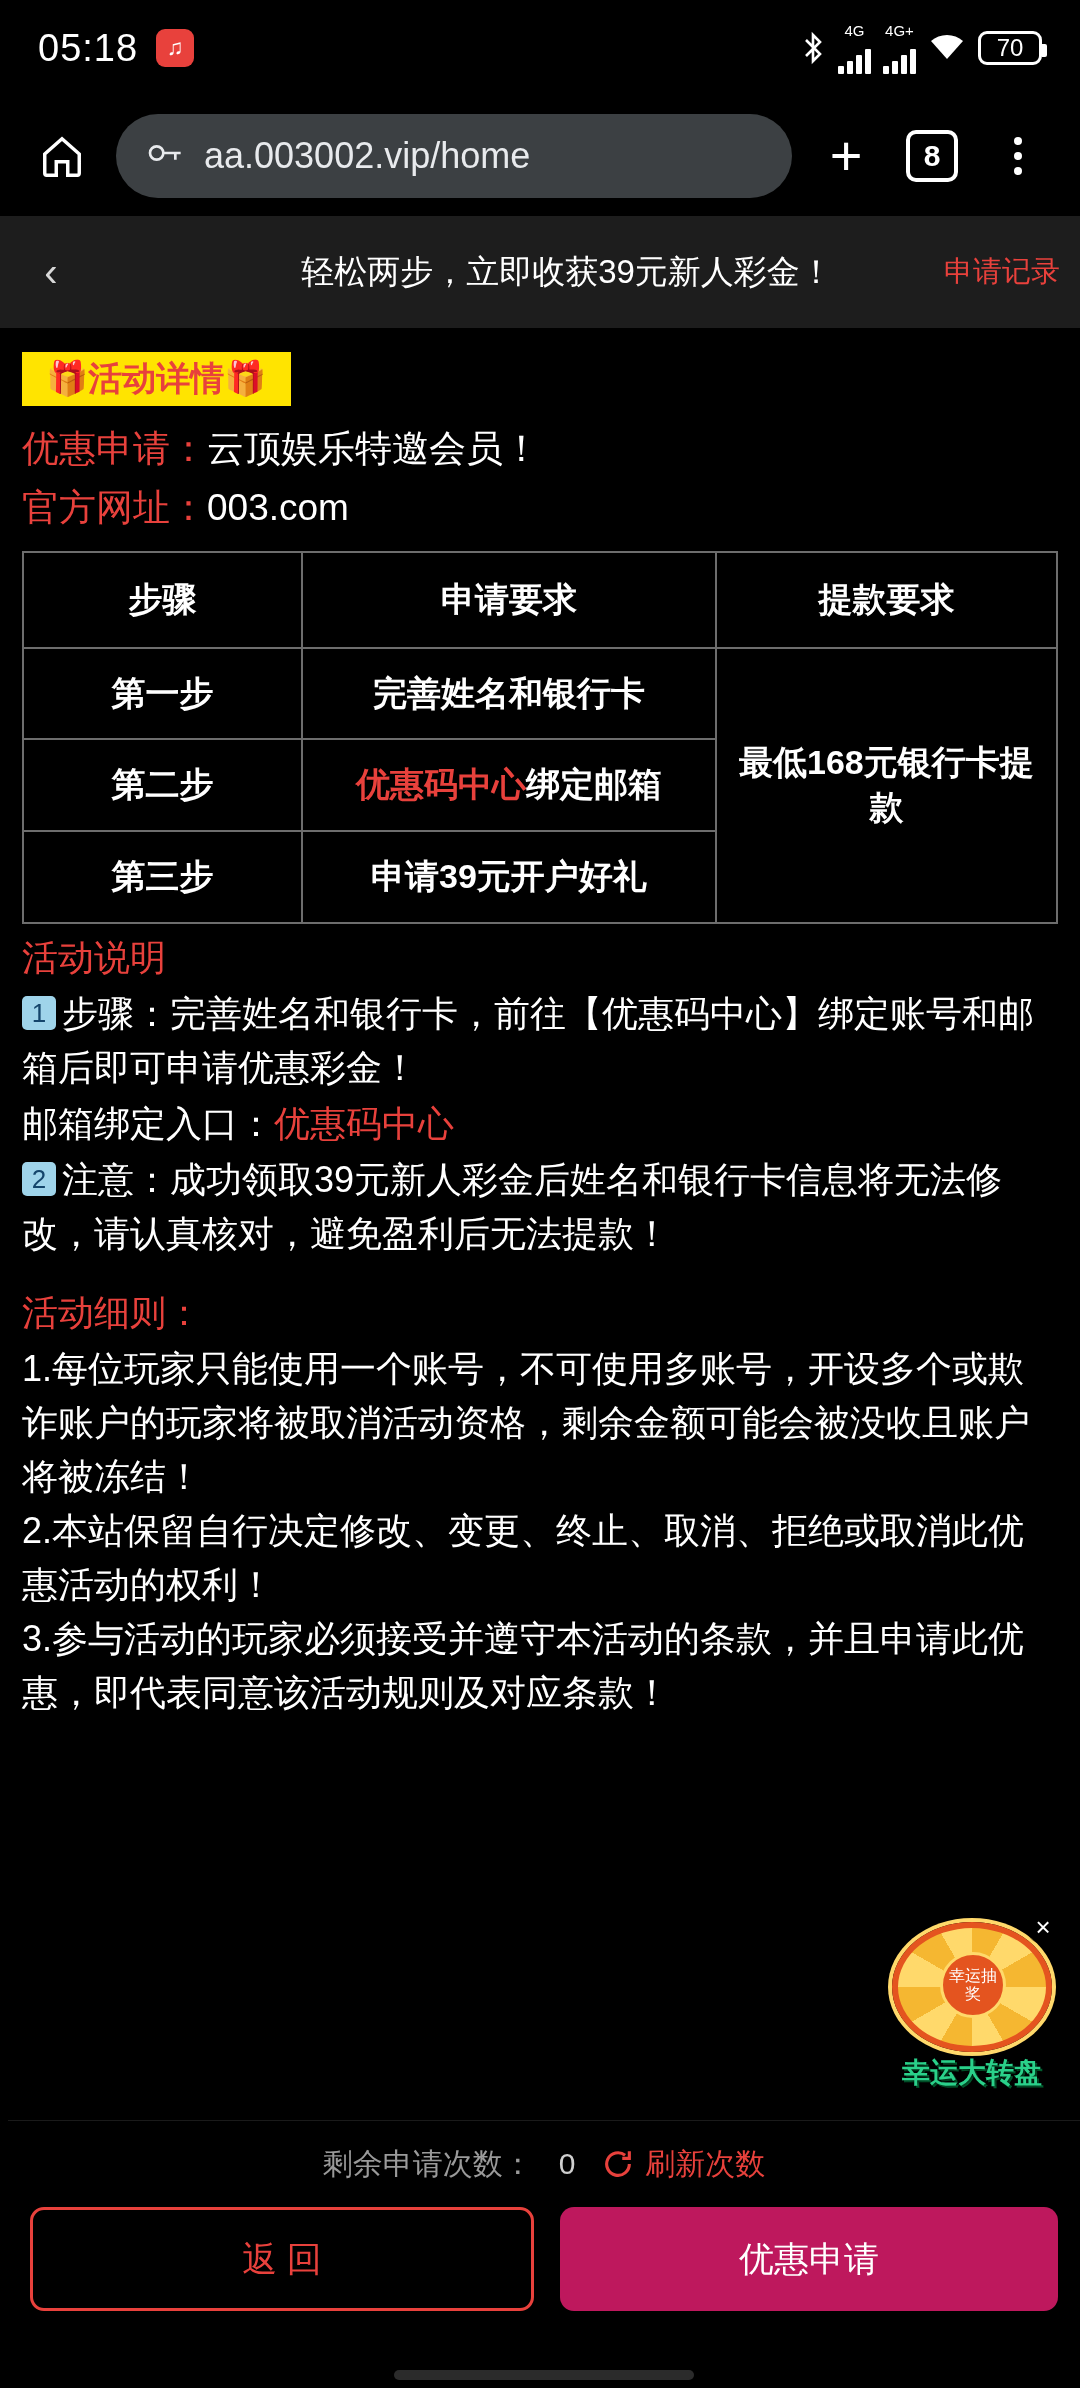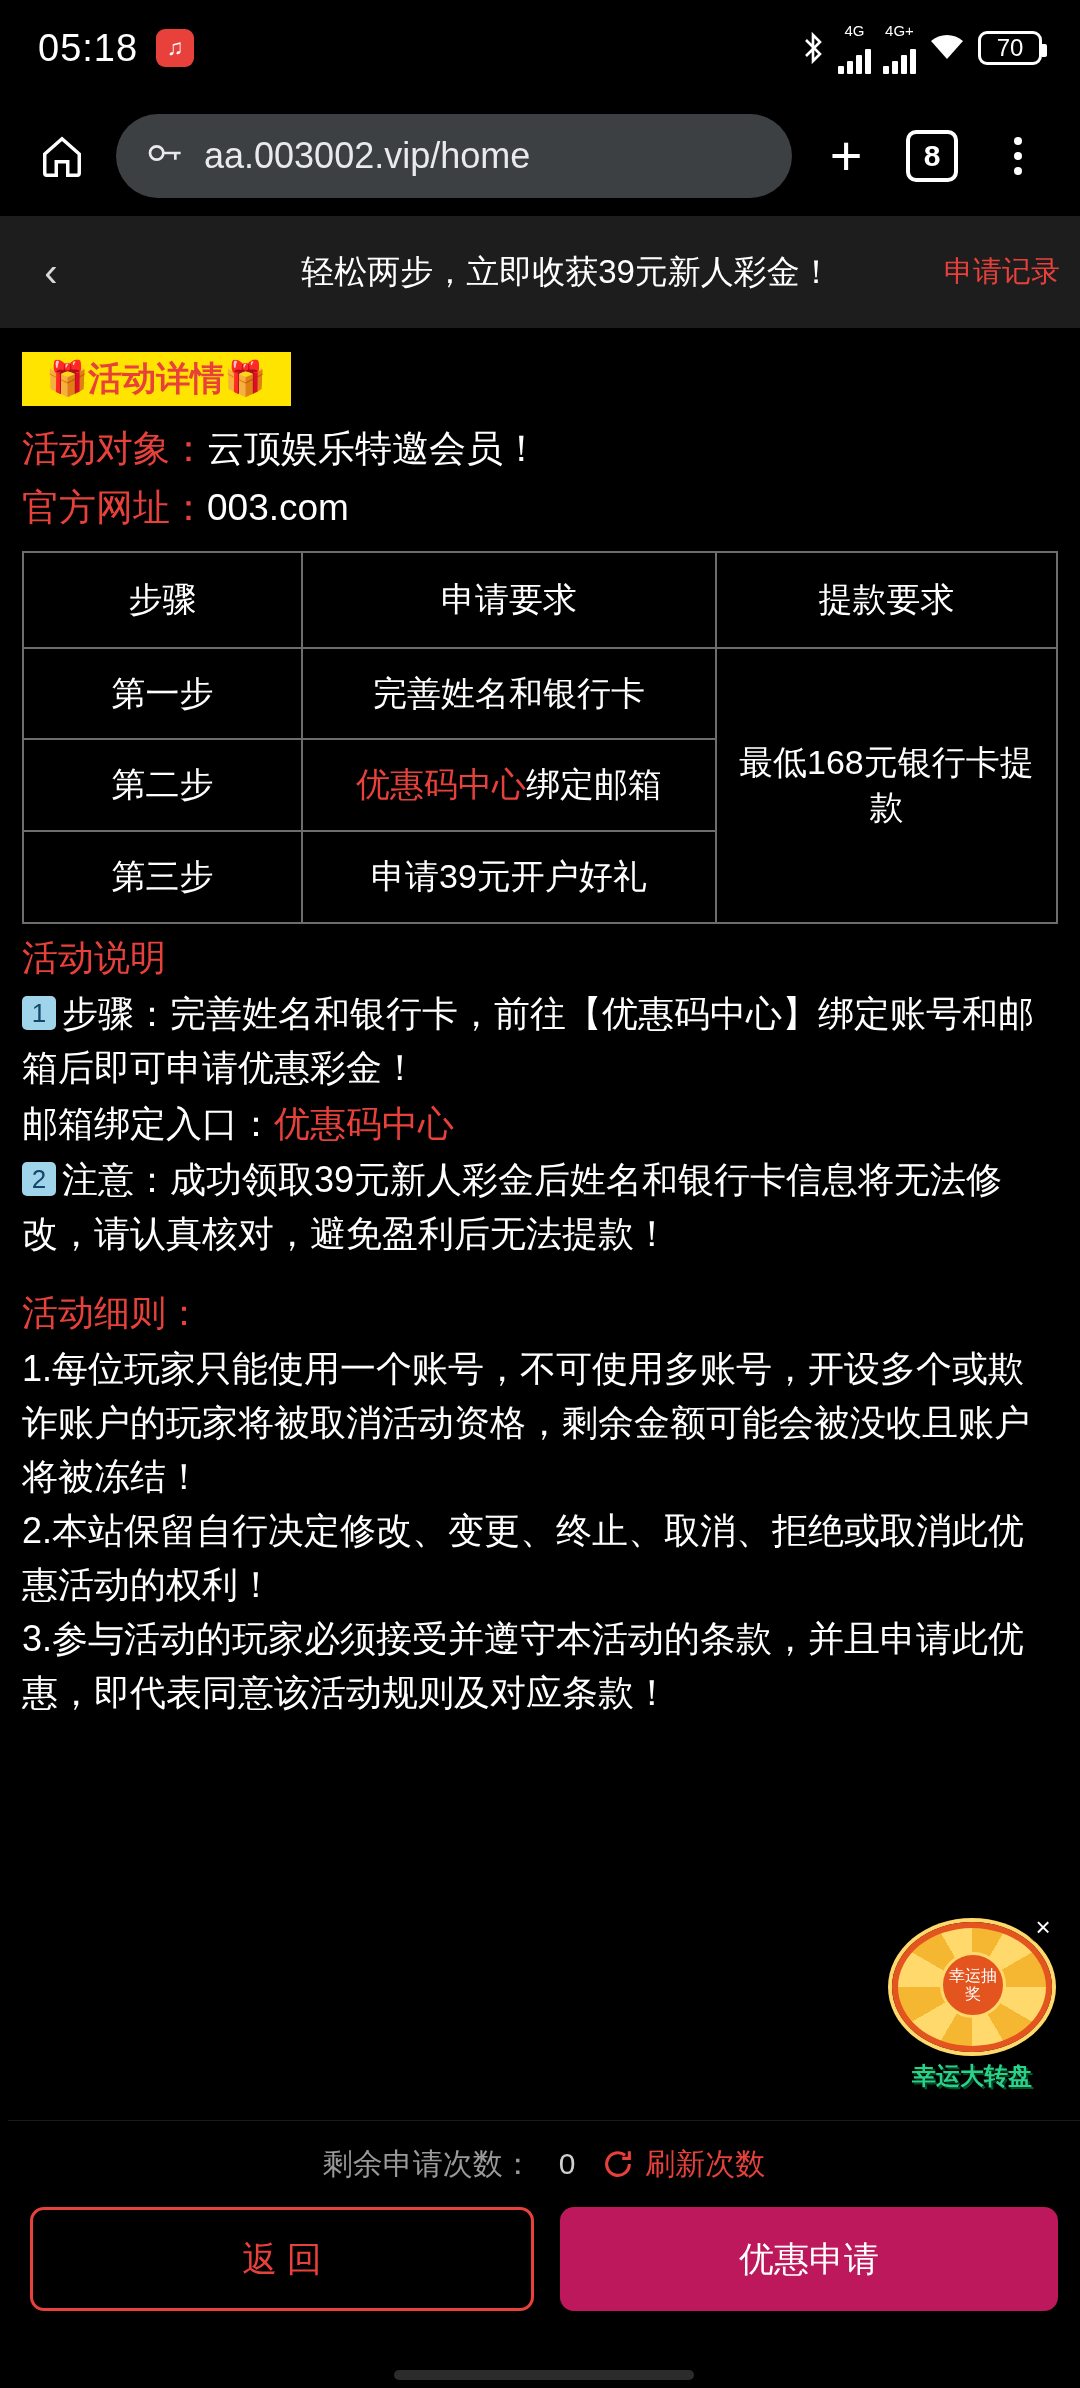--- a/index.html
+++ b/index.html
@@ -87,21 +87,21 @@
   .kv { font-size: 37px; line-height: 1.55; margin-bottom: 2px; }
   .kv .k { color: #e8413c; }
   .kv .v { color: #fff; }
 
   table.tbl {
     width: 100%; border-collapse: collapse; margin: 14px 0 10px 0;
     table-layout: fixed;
   }
   table.tbl td, table.tbl th {
     border: 2px solid #6d6d6d; text-align: center; color: #fff;
-    font-size: 34px; font-weight: normal; padding: 22px 6px; line-height: 1.35;
+    font-size: 34px; font-weight: bold; padding: 22px 6px; line-height: 1.35;
   }
   table.tbl th { padding: 24px 6px; }
   .c1 { width: 27%; }
   .c2 { width: 40%; }
   .c3 { width: 33%; }
   .red { color: #e8413c; }
 
   .sec-title { color: #e8413c; font-size: 36px; margin: 10px 0 4px 0; }
   .p { font-size: 36px; line-height: 1.5; color: #fff; margin-bottom: 2px; }
   .num {
@@ -133,21 +133,21 @@
     box-shadow: 0 0 0 4px #ffd96b;
   }
   .wheel-center {
     position: absolute; left: 62px; top: 38px; width: 66px; height: 66px; border-radius: 50%;
     background: #e4541f; color: #fff; font-size: 16px; line-height: 1.1;
     display: flex; flex-direction: column; align-items: center; justify-content: center;
     border: 3px solid #ffd96b; text-align: center;
   }
   .wheel-label {
     position: absolute; bottom: 0; left: 0; width: 188px; text-align: center;
-    color: #2ad18a; font-size: 24px; font-weight: bold;
+    color: #2ad18a; font-size: 28px; font-weight: bold;
     text-shadow: 0 0 4px #000, 2px 2px 0 #063;
   }
 
   
   .bottombar {
     position: absolute; left: 8px; right: 0; bottom: 0; height: 268px;
     background: #000; border-top: 1px solid #1a1a1a;
   }
   .counts {
     height: 86px; display: flex; align-items: center; justify-content: center; gap: 26px;
@@ -243,21 +243,21 @@
     <span class="back-chev">‹</span>
     <span class="pagetitle">轻松两步，立即收获39元新人彩金！</span>
     <span class="applylog">申请记录</span>
   </div>
 
   <div class="content">
 
     <div class="giftline">🎁活动详情🎁</div>
 
     <div class="kv">
-      <span class="k">活动对象：</span><span class="v">云顶娱乐特邀会员！</span>
+      <span class="k">优惠申请：</span><span class="v">云顶娱乐特邀会员！</span>
     </div>
     <div class="kv">
       <span class="k">官方网址：</span><span class="v">003.com</span>
     </div>
 
     <table class="tbl">
       <tbody>
           <tr>
         <th class="c1">步骤</th>
         <th class="c2">申请要求</th>

